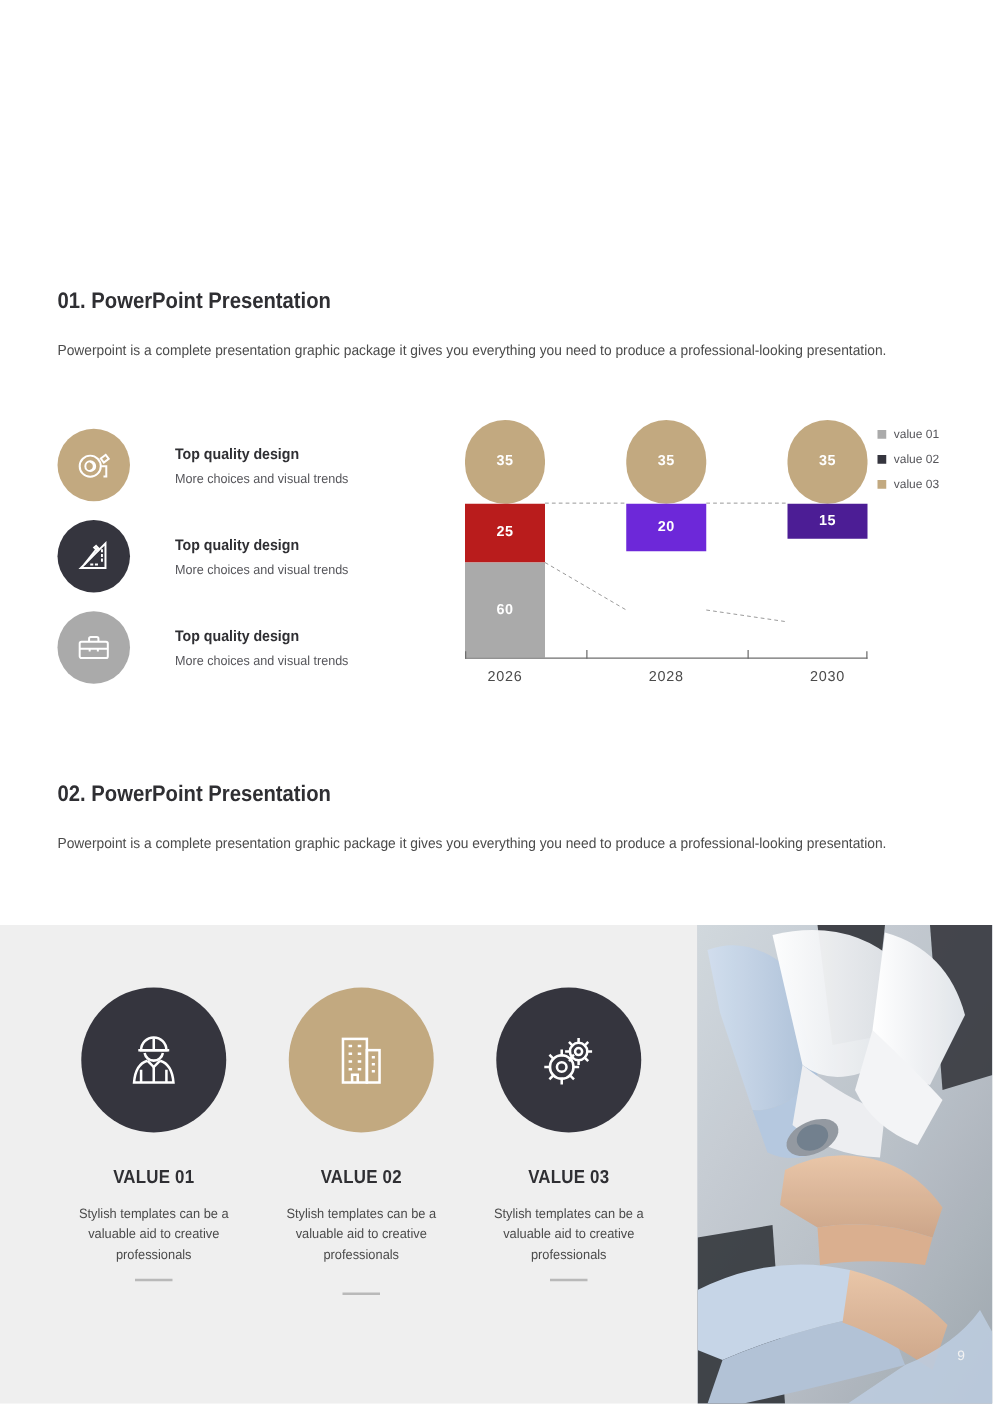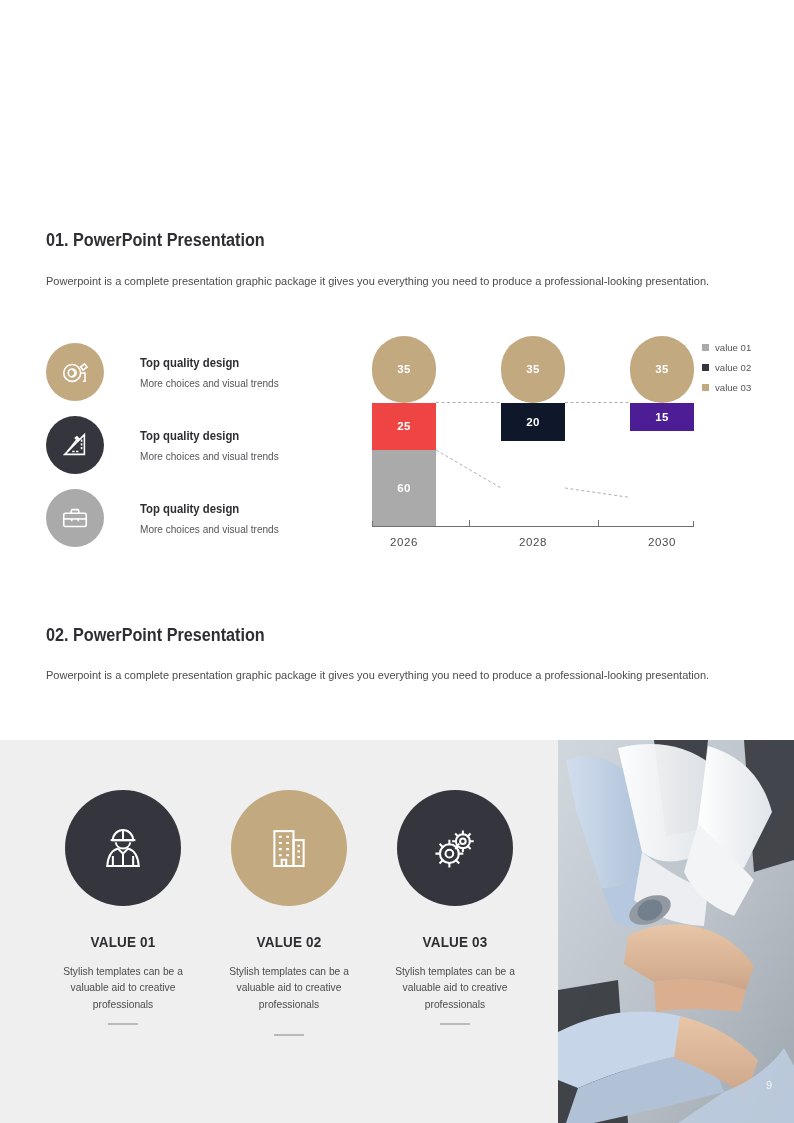--- a/index.html
+++ b/index.html
@@ -346,26 +346,26 @@
   <div class="chart-wrap">
     <div class="plot" id="plot">
       <svg class="connector" id="connectors" viewBox="0 0 322 190" width="322" height="190">
           <line x1="64" y1="66.5" x2="129" y2="66.5" stroke="#9a9a9a" stroke-width="0.8" stroke-dasharray="3 2.5"></line>
           <line x1="64" y1="114" x2="129" y2="152" stroke="#9a9a9a" stroke-width="0.8" stroke-dasharray="3 2.5"></line>
           <line x1="193" y1="66.5" x2="258" y2="66.5" stroke="#9a9a9a" stroke-width="0.8" stroke-dasharray="3 2.5"></line>
           <line x1="193" y1="152" x2="258" y2="161.5" stroke="#9a9a9a" stroke-width="0.8" stroke-dasharray="3 2.5"></line>
         </svg>
     <div class="bar-group" style="left: 0px;">
           <div class="seg v3" style="height: 66.5px; background: rgb(194, 169, 128);">35</div>
-          <div class="seg v2" style="height: 47.5px; background: #ef4444;">25</div>
+          <div class="seg v2" style="height: 47.5px; background: #b91c1c;">25</div>
           <div class="seg v1" style="height: 76px; background: rgb(170, 170, 170);">60</div>
         </div>
         <div class="bar-group" style="left: 129px;">
           <div class="seg v3" style="height: 66.5px; background: rgb(194, 169, 128);">35</div>
-          <div class="seg v1" style="height: 38px; background: #0f172a;">20</div>
+          <div class="seg v1" style="height: 38px; background: #6d28d9;">20</div>
         </div>
         <div class="bar-group" style="left: 258px;">
           <div class="seg v3" style="height: 66.5px; background: rgb(194, 169, 128);">35</div>
           <div class="seg v1" style="height: 28.5px; background: #4c1d95;">15</div>
         </div>
       </div>
     <div class="axis-line"></div>
     <div class="legend" id="legend">
         <div class="legend-row">
           <span class="legend-swatch" style="background: rgb(170, 170, 170);"></span>

